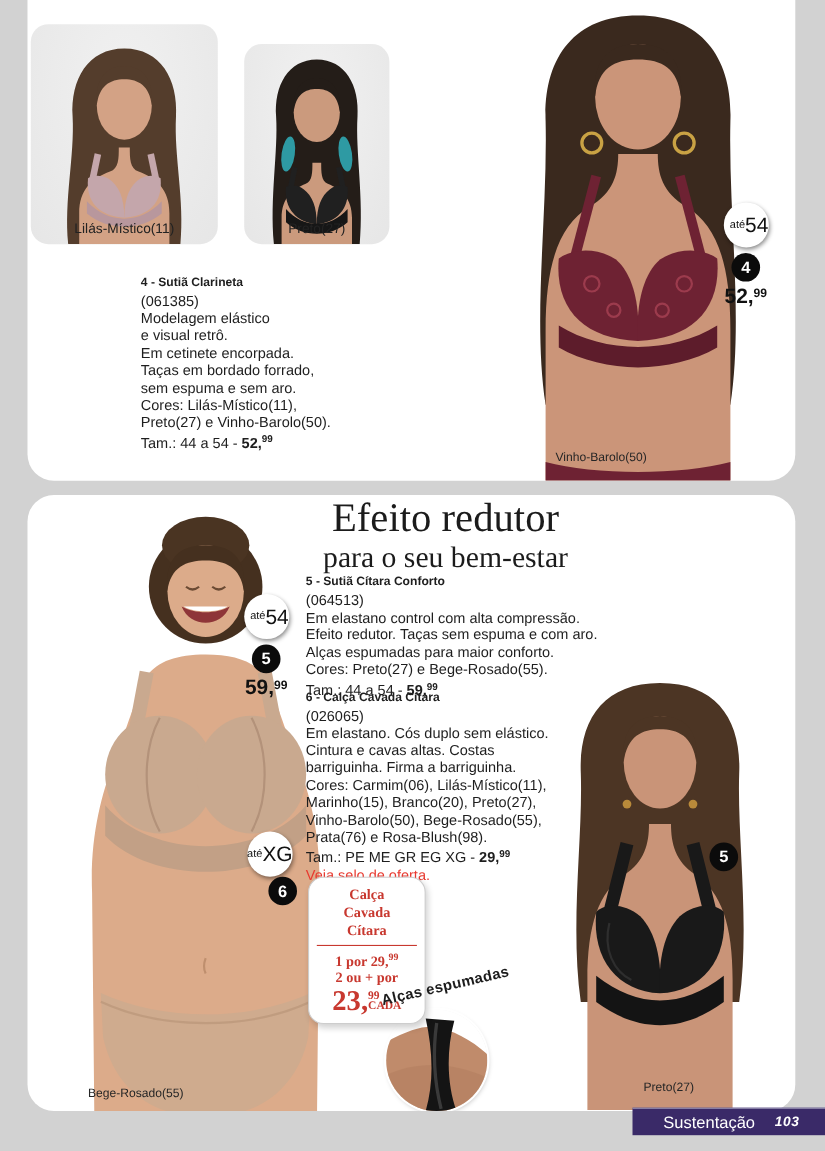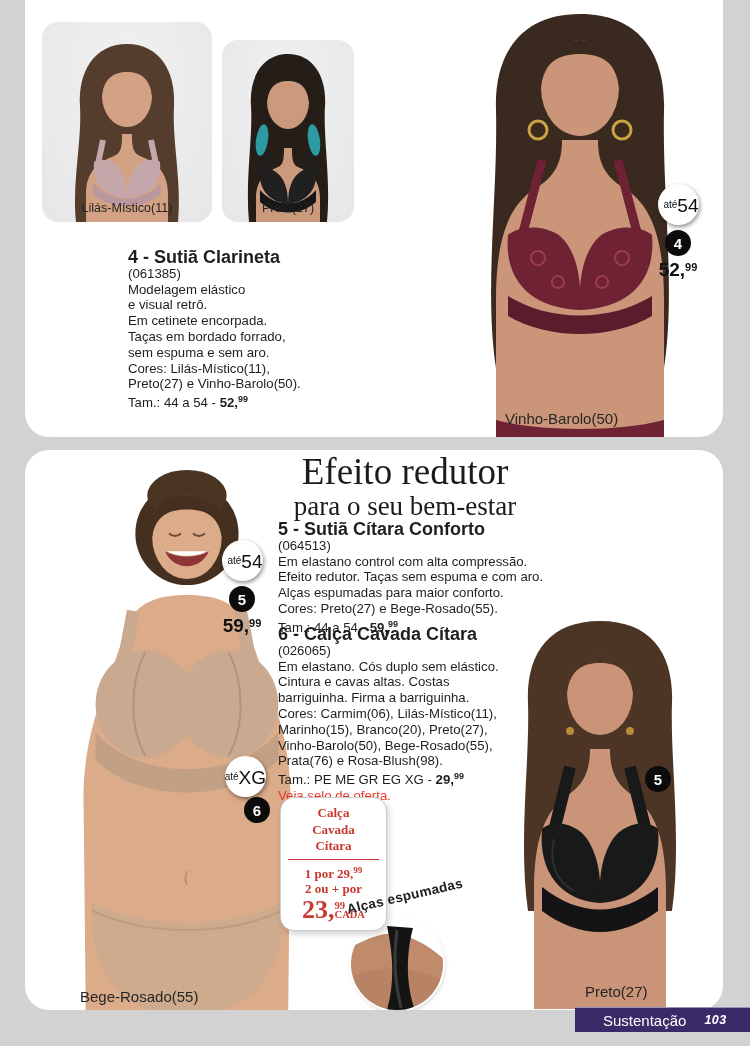--- a/index.html
+++ b/index.html
@@ -8,24 +8,24 @@
   .panel{position:absolute;left:25px;width:698px;background:#fff;overflow:hidden;}
   #top-panel{top:0;height:437px;border-radius:0 0 24px 24px;}
   #bottom-panel{top:450px;height:560px;border-radius:24px;}
 
   .swatch-card{position:absolute;background:radial-gradient(ellipse at 50% 30%,#f1f1f1,#e6e6e6);
                border-radius:16px;overflow:hidden;}
   .swatch-label{position:absolute;bottom:7px;left:0;width:100%;text-align:center;
                 font-size:12.5px;color:#222;}
 
   .photo{position:absolute;}
-  .photo-label{position:absolute;font-size:15px;color:#262626;z-index:3;text-align:center;}
+  .photo-label{position:absolute;font-size:11px;color:#262626;z-index:3;text-align:center;}
 
   .prod{position:absolute;font-size:13.2px;line-height:15.8px;color:#1e1e1e;width:300px;}
-  .prod .t{font-weight:bold;font-size:18px;}
+  .prod .t{font-weight:bold;font-size:11px;}
   .sup{font-size:9px;vertical-align:5px;}
   .note{color:#e8392f;}
 
   .badge-col{position:absolute;display:flex;flex-direction:column;align-items:center;z-index:4;}
   .size-circle{width:41px;height:41px;border-radius:50%;background:#fff;
                box-shadow:1px 2px 4px rgba(0,0,0,.45);display:flex;flex-direction:row;
                align-items:center;justify-content:flex-end;line-height:1;}
   .size-circle .ate{font-size:10px;color:#111;}
   .size-circle .sz{font-size:19px;color:#111;margin-top:1px;}
   .num-circle{width:26px;height:26px;border-radius:50%;background:#0b0b0b;color:#fff;
@@ -63,21 +63,21 @@
   .footer-banner .sec{margin-left:28px;font-size:15px;}
   .footer-banner .pg{margin-left:18px;font-size:12.5px;font-weight:bold;letter-spacing:.5px;font-style:italic;}
 </style>
 </head>
 <body>
 
 <div class="page">
 
   <div class="panel" id="top-panel">
 
-    <div class="swatch-card" style="left:17px;top:22px;width:170px;height:200px;">
+    <div class="swatch-card" style="left:3px;top:22px;width:170px;height:200px;">
       <svg class="photo" style="left:0;top:0;" width="170" height="200" viewBox="0 0 170 200">
         <path d="M85,22 C52,22 36,50 38,84 C40,120 30,160 34,200 L136,200 C140,160 130,120 132,84 C134,50 118,22 85,22Z" fill="#543d2c"></path>
         <path d="M44,200 L44,172 C44,150 56,140 72,134 C80,131 80,122 80,112 L90,112 C90,122 90,131 98,134 C114,140 126,150 126,172 L126,200Z" fill="#d3a285"></path>
         <ellipse cx="85" cy="74" rx="25" ry="31" fill="#d3a285"></ellipse>
         <path d="M60,74 C58,48 70,38 85,38 C100,38 112,48 110,74 C108,56 98,50 85,50 C72,50 62,56 60,74Z" fill="#543d2c"></path>
         <path d="M56,142 L61,118" stroke="#c4a6ab" stroke-width="6"></path>
         <path d="M114,142 L109,118" stroke="#c4a6ab" stroke-width="6"></path>
         <path d="M52,140 C50,162 62,174 85,176 C85,158 80,146 70,140 C64,137 56,137 52,140Z" fill="#c4a6ab"></path>
         <path d="M118,140 C120,162 108,174 85,176 C85,158 90,146 100,140 C106,137 114,137 118,140Z" fill="#c4a6ab"></path>
         <path d="M51,161 C70,182 100,182 119,161 L119,172 C100,188 70,188 51,172Z" fill="#b8979d"></path>

